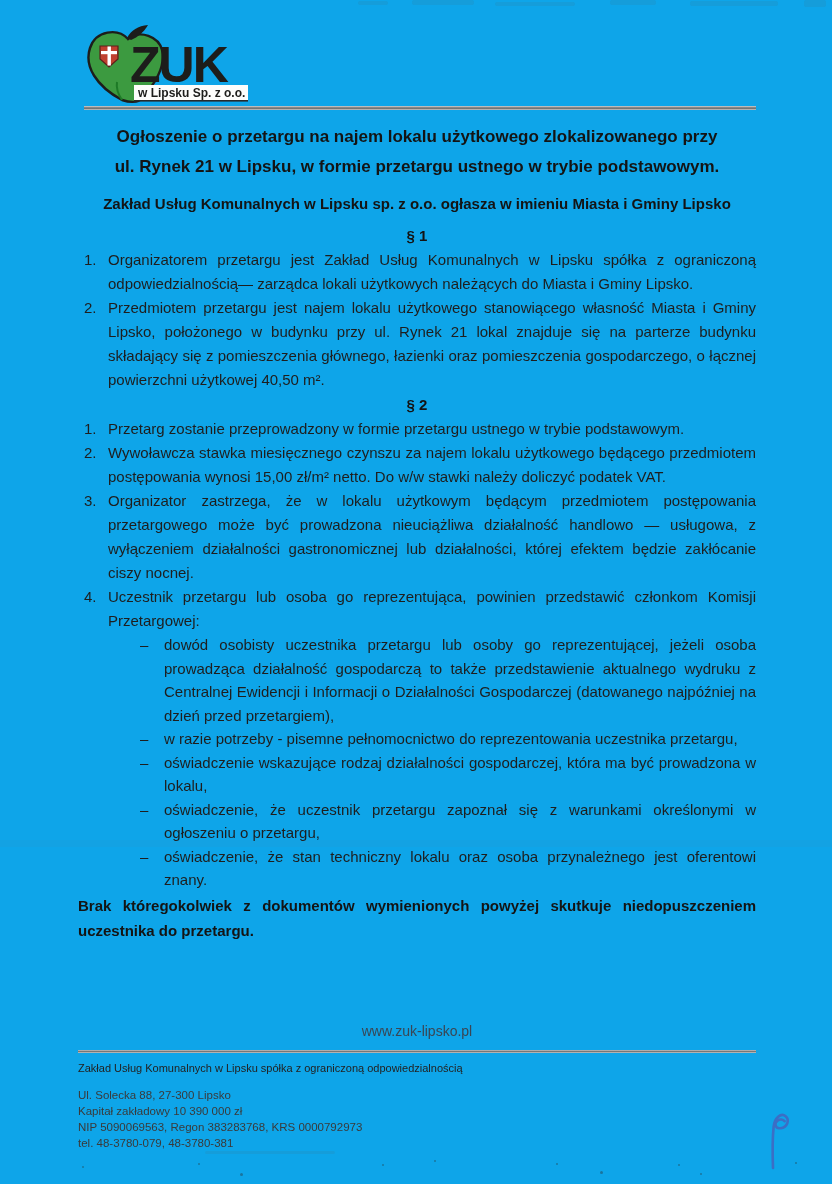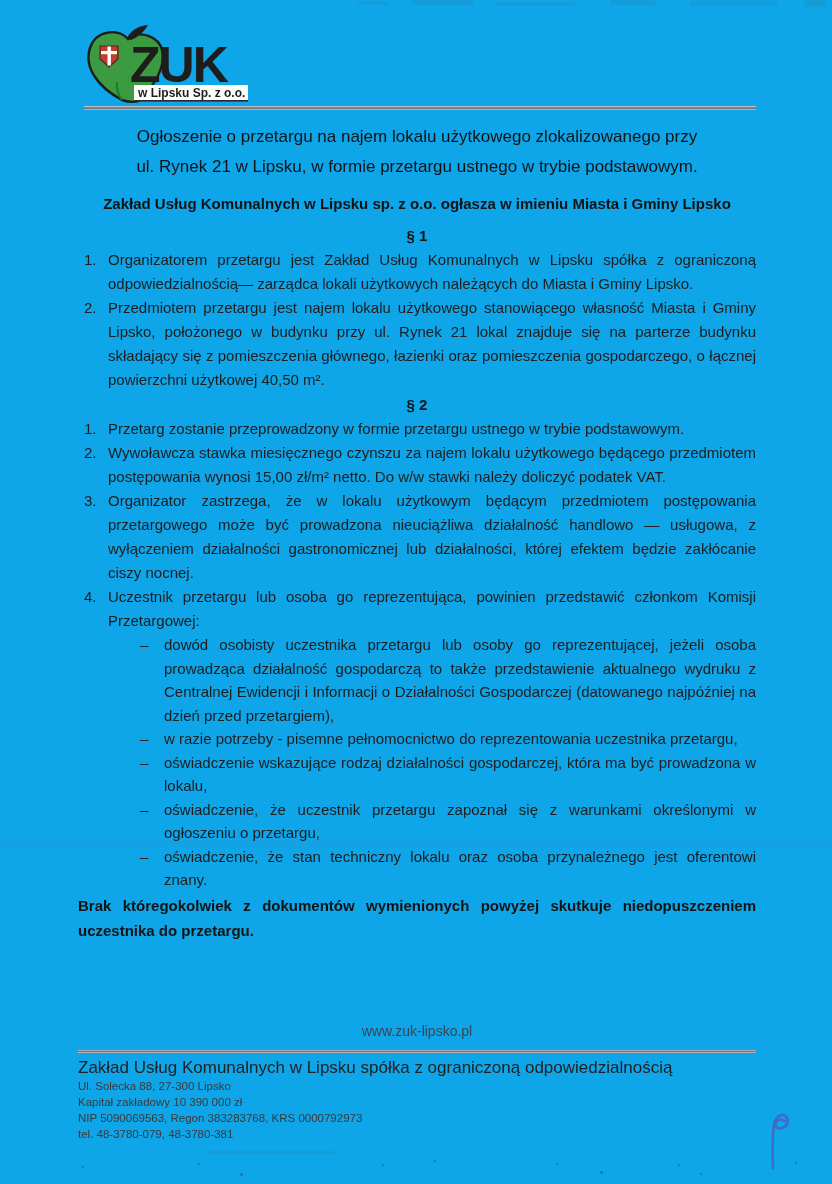--- a/index.html
+++ b/index.html
@@ -10,21 +10,21 @@
   }
   
   .logo{position:absolute;top:24px;left:82px;width:180px;height:82px;}
   .header-rule{
     position:absolute;top:106px;left:84px;width:672px;height:4px;
     background:linear-gradient(to bottom,#d8d8d8,#8a8a8a 35%,#6f6f6f 60%,#d2d2d2);
   }
   
   .content{position:absolute;top:122px;left:78px;width:678px;}
   .doc-title{
-    font-size:17px;font-weight:normal;text-align:center;
+    font-size:17px;font-weight:bold;text-align:center;
     line-height:30px;color:#141414;margin:0 0 8px 0;
   }
   .doc-subtitle{
     font-size:15px;font-weight:bold;text-align:center;
     line-height:23px;color:#141414;margin:10px;
   }
   .sec-head{
     font-size:15px;font-weight:bold;text-align:center;
     line-height:22px;color:#141414;margin:2px 0 1px 0;
   }
@@ -37,21 +37,21 @@
   .ditem .dash{flex:0 0 26px;padding-left:2px;box-sizing:border-box;}
   .ditem .txt{flex:1;display:block;text-align:justify;}
   .closing{
     font-size:15px;font-weight:bold;line-height:25px;
     text-align:justify;color:#141414;margin-top:1px;
   }
   
   .footer{position:absolute;left:78px;top:1022px;width:678px;}
   .site{text-align:center;font-size:14px;color:#3a4654;line-height:18px;margin-bottom:10px;}
   .footer-rule{height:3px;background:linear-gradient(to bottom,#c9c9c9,#777 50%,#cfcfcf);margin-bottom:5px;}
-  .company{font-size:17px;color:#222;line-height:20px;margin-bottom:0;}
+  .company{font-size:11px;color:#222;line-height:20px;margin-bottom:9px;}
   .small-line{font-size:11.5px;line-height:16px;color:#3a3a3a;}
   
   .paraph{position:absolute;left:760px;top:1110px;width:34px;height:62px;}
   
   .artifact{position:absolute;background:rgba(90,90,85,0.10);border-radius:2px;filter:blur(0.6px);}
   .dot{position:absolute;width:2px;height:2px;background:rgba(45,45,45,0.4);border-radius:50%;}
   .streak{position:absolute;left:0;top:840px;width:832px;height:7px;background:rgba(120,118,110,0.05);}
 </style>
 </head>
 <body>

